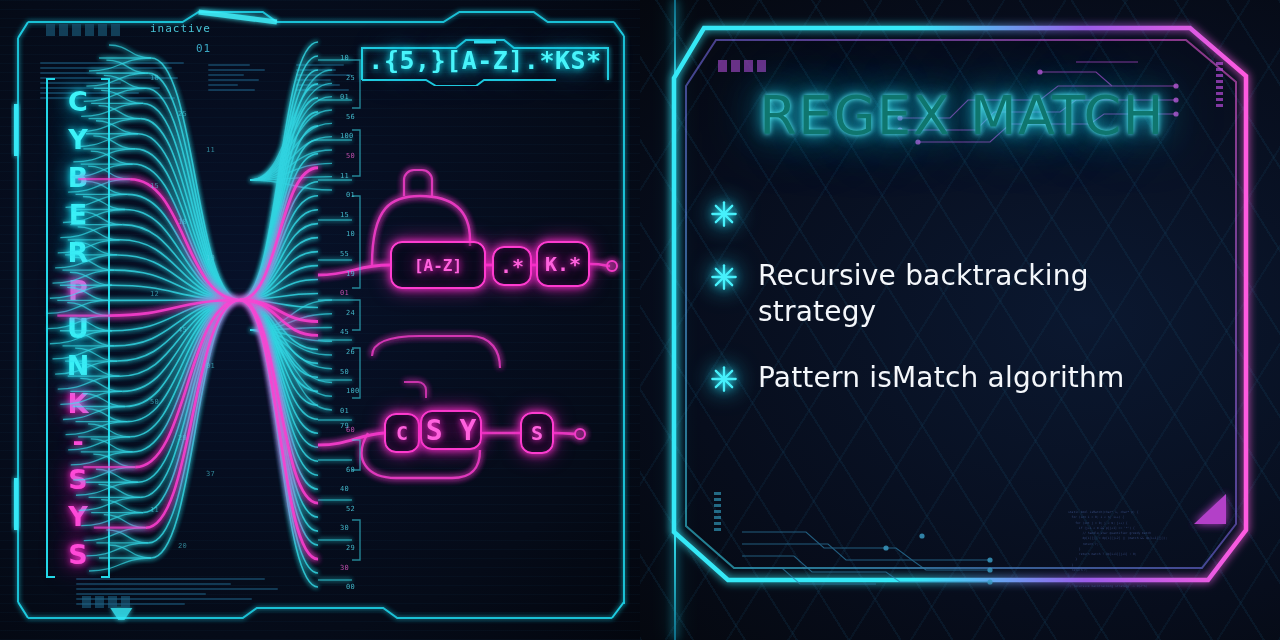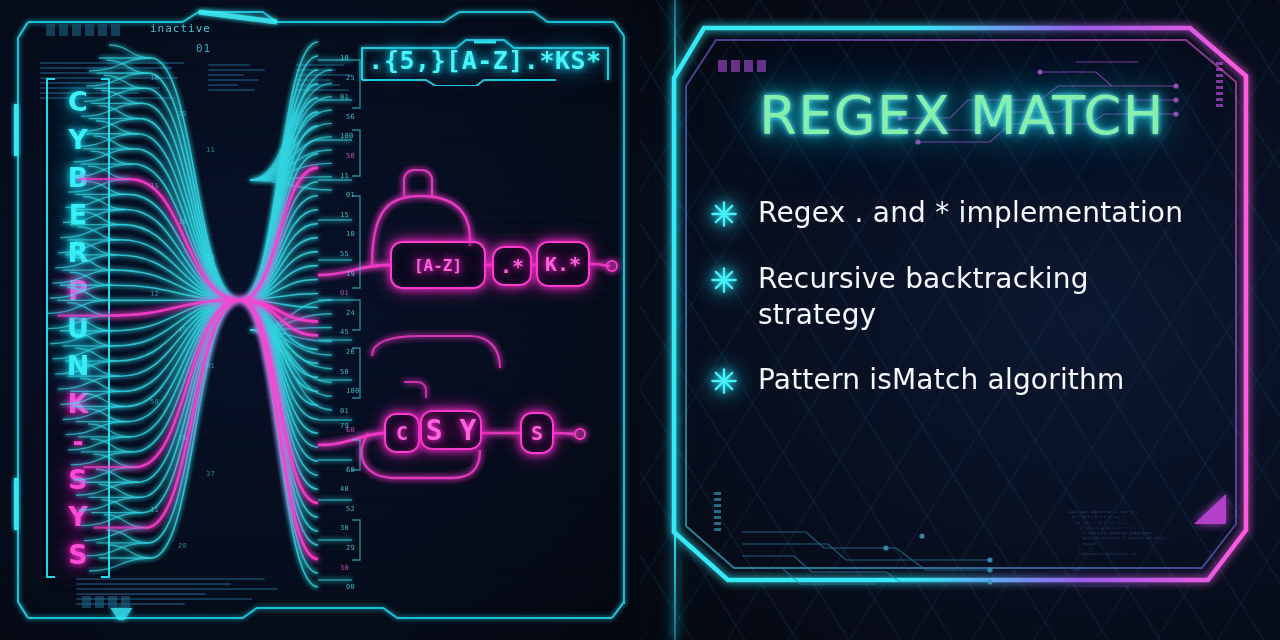--- a/index.html
+++ b/index.html
@@ -114,21 +114,21 @@
   #right-panel { position:absolute; left:640px; top:0; width:640px; height:640px; overflow:hidden; }
   #right-frame { position:absolute; left:30px; top:24px; width:580px; height:560px; }
   #right-frame svg { width:100%; height:100%; overflow:visible; }
 
   #right-content {
     position:absolute; left:62px; top:62px; width:520px; height:500px;
   }
   #slide-title {
     font-family:"DejaVu Sans", sans-serif;
     font-size:54px; font-weight:400; letter-spacing:1.5px;
-    color:#86efac;
+    color:#0f766e;
     text-shadow:0 0 5px #5ef2fb,0 0 14px #24d8ec,0 0 34px #10a6c8,0 0 60px #0a7694;
     text-align:center; margin:22px 0 0 0;
   }
   #bullets { margin-top:48px; padding-left:8px; }
   .bullet { display:flex; align-items:flex-start; gap:20px; margin-bottom:30px; }
   .bullet-icon {
     flex:0 0 auto; width:28px; height:28px; margin-top:5px;
     position:relative;
   }
   .bullet-icon svg { width:28px; height:28px; overflow:visible;
@@ -684,21 +684,20 @@
       <div id="bullets">
           <div class="bullet">
             <span class="bullet-icon"><svg viewBox="0 0 24 24">
                 <g stroke="#47f0fb" stroke-width="2" stroke-linecap="round">
                   <line x1="12" y1="2" x2="12" y2="22"></line>
                   <line x1="2" y1="12" x2="22" y2="12"></line>
                   <line x1="5" y1="5" x2="19" y2="19"></line>
                   <line x1="19" y1="5" x2="5" y2="19"></line>
                 </g>
               </svg></span>
-            <span class="bullet-text">Regex . and * implementation</span>
           </div>
           <div class="bullet">
             <span class="bullet-icon"><svg viewBox="0 0 24 24">
                 <g stroke="#47f0fb" stroke-width="2" stroke-linecap="round">
                   <line x1="12" y1="2" x2="12" y2="22"></line>
                   <line x1="2" y1="12" x2="22" y2="12"></line>
                   <line x1="5" y1="5" x2="19" y2="19"></line>
                   <line x1="19" y1="5" x2="5" y2="19"></line>
                 </g>
               </svg></span>

